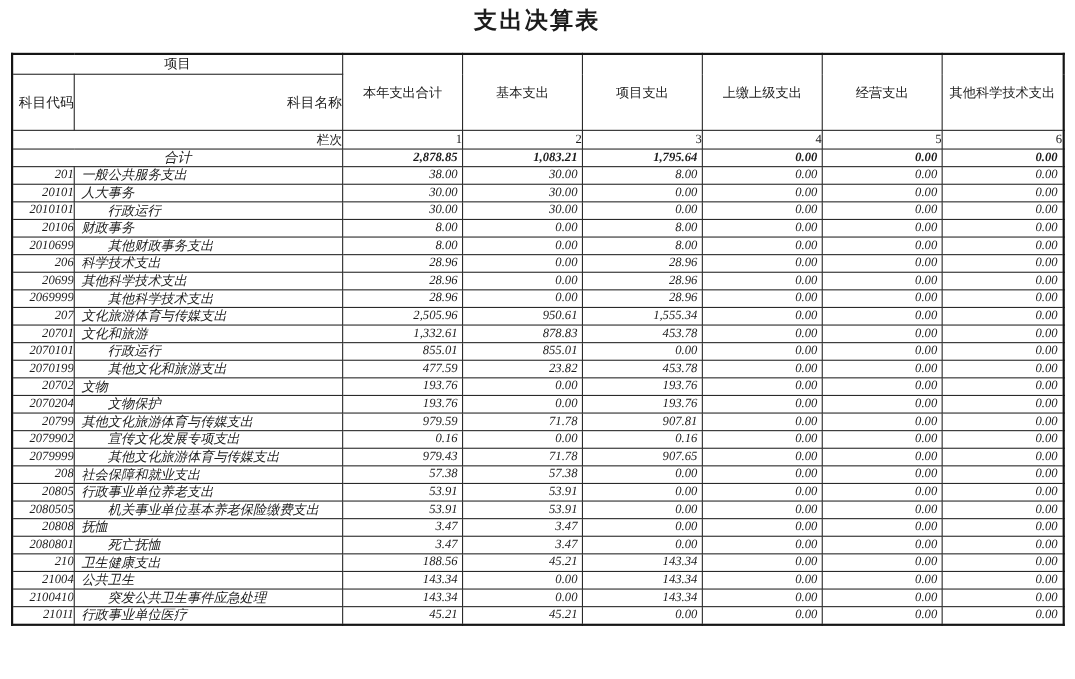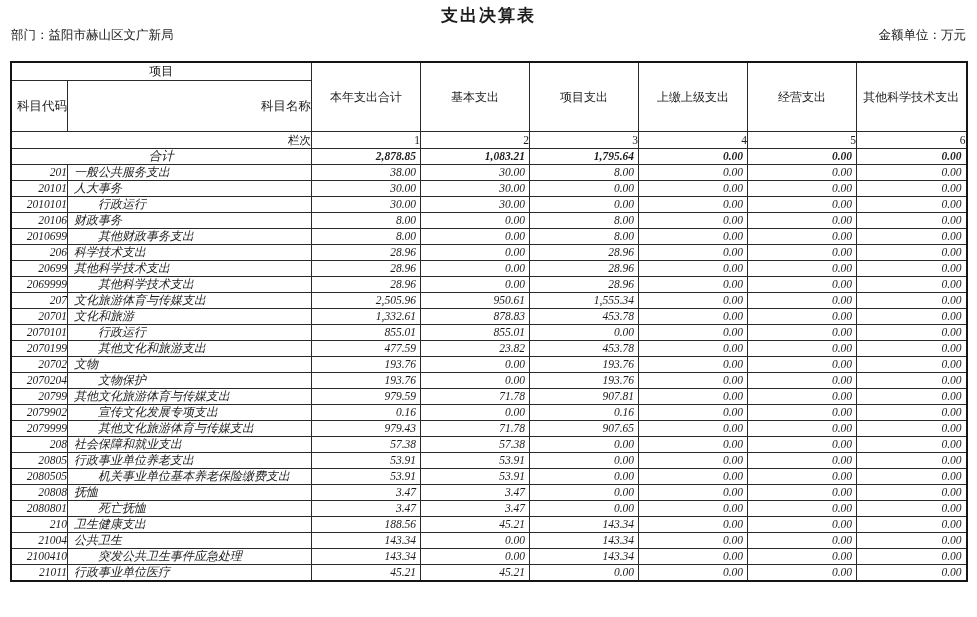--- a/index.html
+++ b/index.html
@@ -5,21 +5,21 @@
   html,body { margin:0; padding:0; background:#ffffff; }
   body {
     width:977px; height:617px;
     font-family:"Liberation Serif","DejaVu Serif",serif;
     color:#1c1c1c;
     -webkit-font-smoothing:antialiased;
   }
   .page { position:relative; width:977px; height:617px; overflow:hidden; }
 
   .title {
-    text-align:center; font-weight:bold; font-size:17px;
+    text-align:center; font-weight:bold; font-size:21px;
     padding-top:4px; letter-spacing:2px;
   }
   .table-code-line {
     text-align:right; font-size:12px; padding:3px 11px 0 0; line-height:13px;
   }
   .meta-line {
     display:flex; justify-content:space-between;
     font-size:12.5px; padding:1px 11px 2px 11px; line-height:15px;
   }
 
@@ -49,24 +49,20 @@
   tr.total-row td.num { font-weight:bold; font-size:11.5px; }
 </style>
 </head>
 <body>
 
 <div class="page">
 
   <div class="title">支出决算表</div>
 
 
-  <div class="meta-line">
-    <span>部门：益阳市赫山区文广新局</span>
-    <span>金额单位：万元</span>
-  </div>
 
   <table class="report">
     <colgroup>
       <col style="width:57px">
       <col style="width:244px">
       <col style="width:109px">
       <col style="width:109px">
       <col style="width:109px">
       <col style="width:109px">
       <col style="width:109px">

